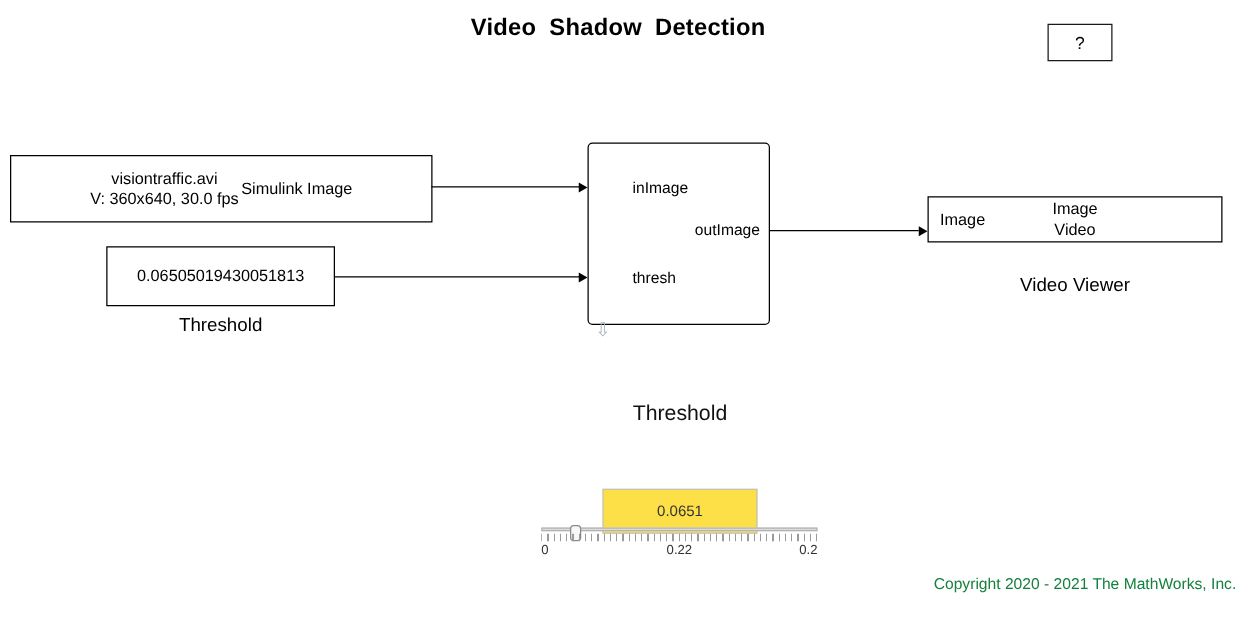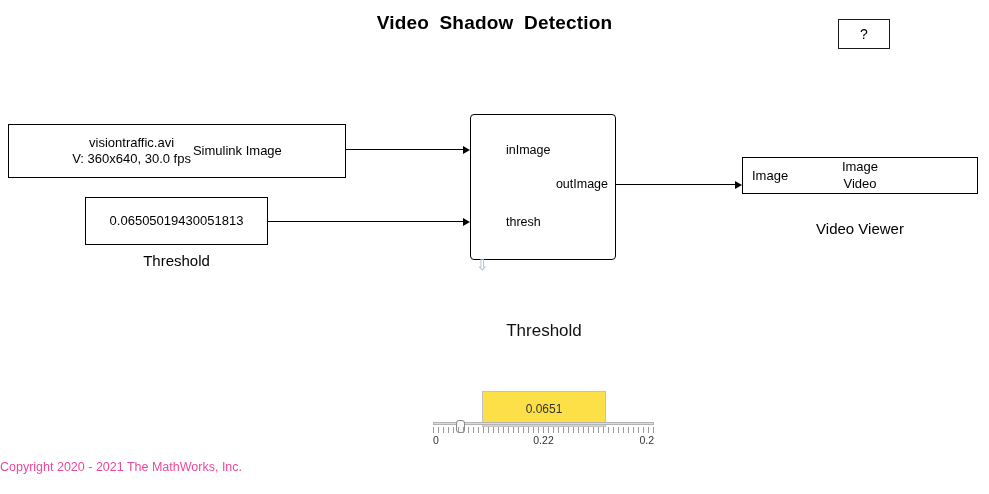--- a/index.html
+++ b/index.html
@@ -69,21 +69,21 @@
   }
   .slider-ticks{
     position:absolute;left:0;top:7px;width:100%;height:6px;
     background:repeating-linear-gradient(to right,#9a9a9a 0,#9a9a9a 1px,transparent 1px,transparent 5px);
   }
   .slider-labels{position:absolute;left:0;top:14px;width:100%;height:12px;font-size:10.5px;color:#333;}
   .slider-label-min{position:absolute;left:0;}
   .slider-label-mid{position:absolute;left:50%;transform:translateX(-50%);}
   .slider-label-max{position:absolute;right:0;}
   .copyright{
-    position:absolute;left:0;top:460px;width:100%;text-align:left;font-size:12.5px;color:#ec4899;
+    position:absolute;left:0;top:460px;width:100%;text-align:right;font-size:12.5px;color:#15803d;
   }
 </style>
 </head>
 <body>
 
 <div id="canvas">
 
   <div class="title">Video Shadow Detection</div>
 
   <div class="help-btn">

